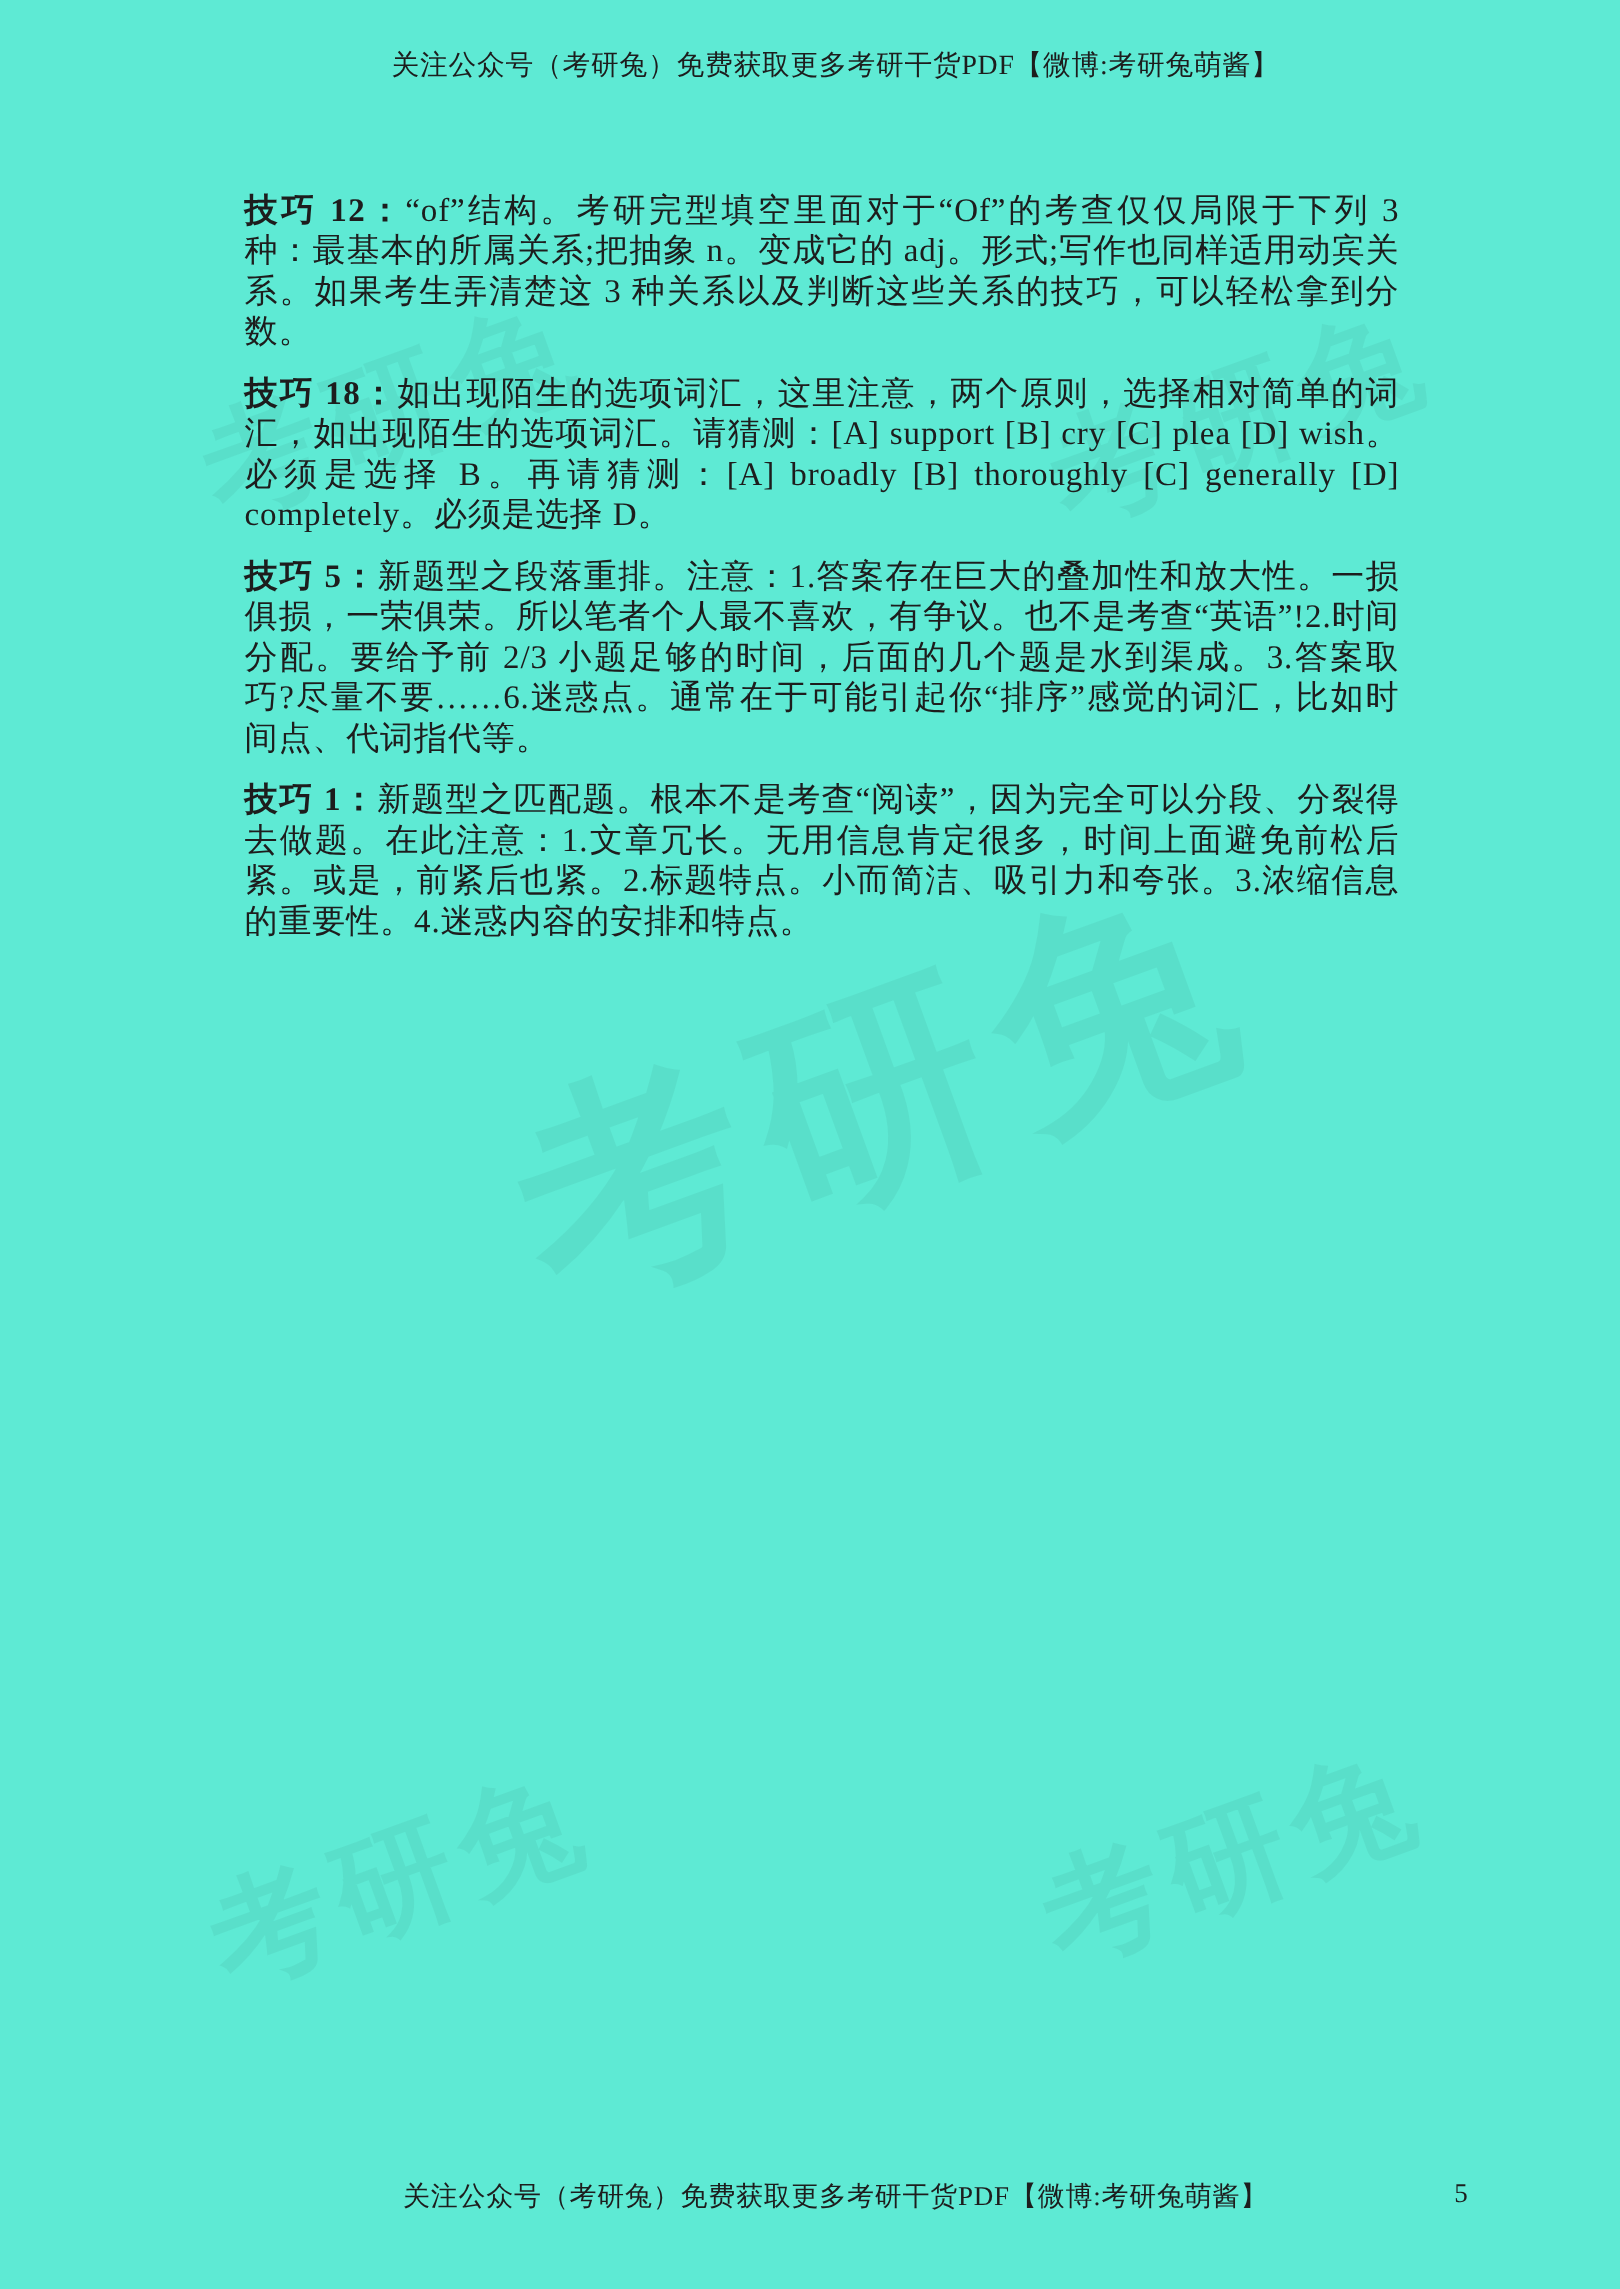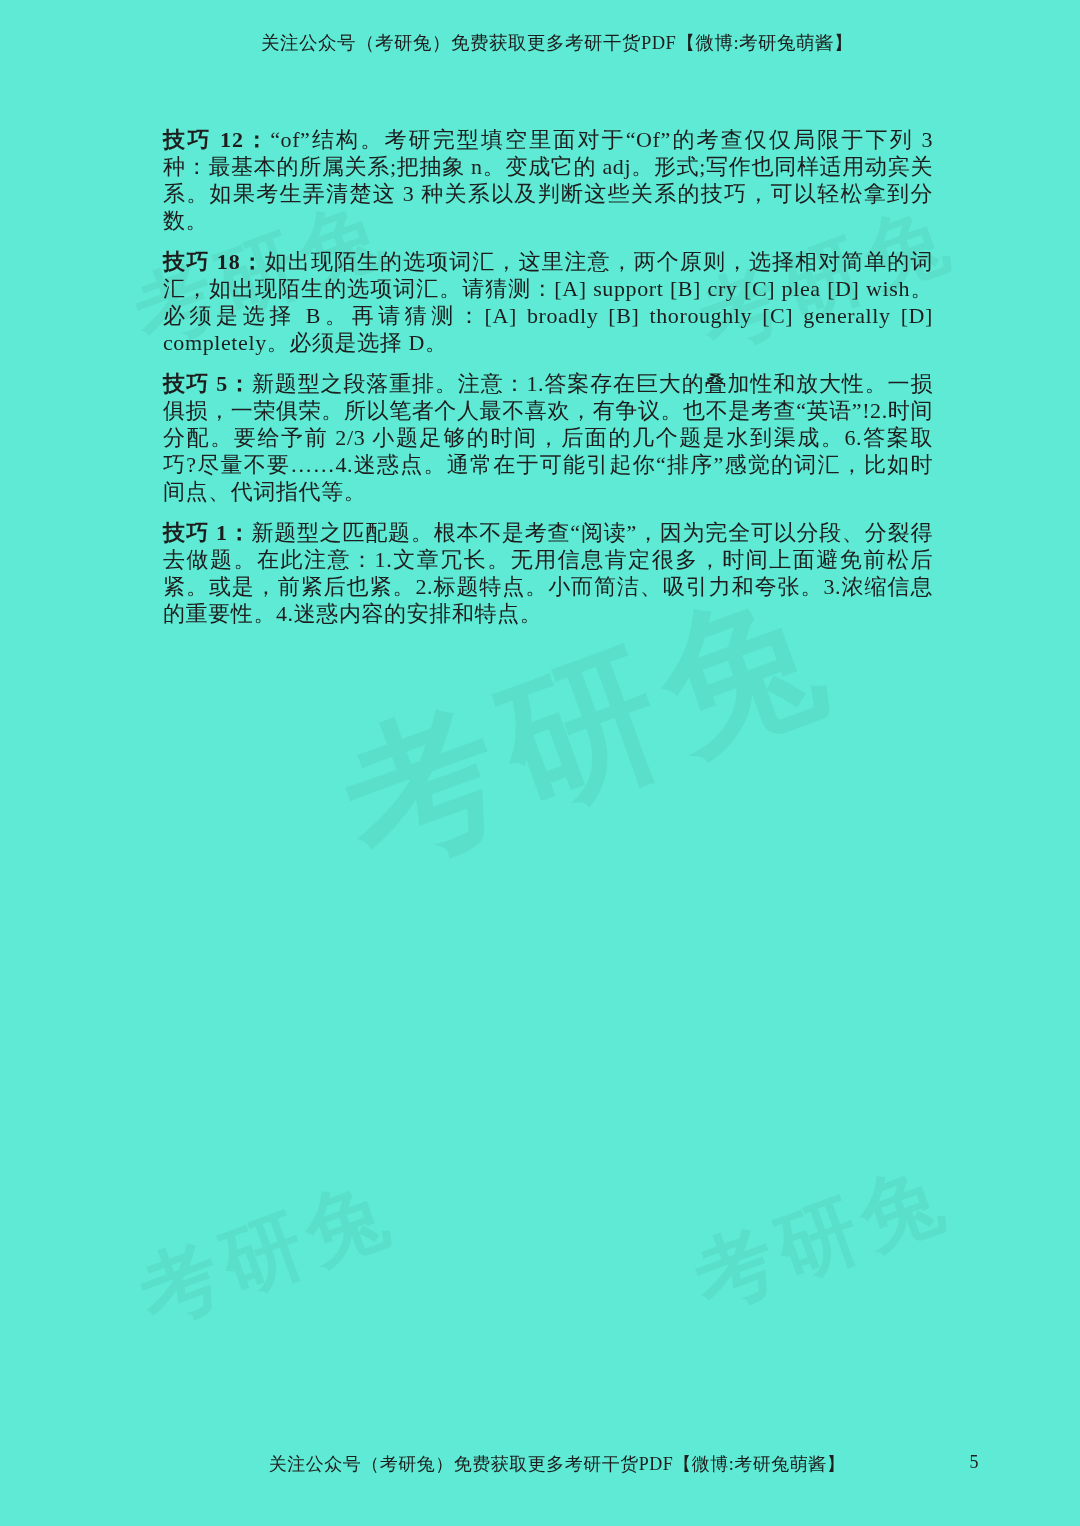--- a/index.html
+++ b/index.html
@@ -94,21 +94,21 @@
   <div class="watermark wm-bottom-left">考研兔</div>
   <div class="watermark wm-bottom-right">考研兔</div>
 
   <div class="doc-body">
 
     <p><span class="tip-label">技巧 12：</span><span>“of”结构。考研完型填空里面对于“Of”的考查仅仅局限于下列 3 种：最基本的所属关系;把抽象 n。变成它的 adj。形式;写作也同样适用动宾关系。如果考生弄清楚这 3 种关系以及判断这些关系的技巧，可以轻松拿到分数。</span></p>
 
 
     <p><span class="tip-label">技巧 18：</span><span>如出现陌生的选项词汇，这里注意，两个原则，选择相对简单的词汇，如出现陌生的选项词汇。请猜测：[A] support [B] cry [C] plea [D] wish。必须是选择 B。再请猜测：[A] broadly [B] thoroughly [C] generally [D] completely。必须是选择 D。</span></p>
 
-    <p><span class="tip-label">技巧 5：</span><span>新题型之段落重排。注意：1.答案存在巨大的叠加性和放大性。一损俱损，一荣俱荣。所以笔者个人最不喜欢，有争议。也不是考查“英语”!2.时间分配。要给予前 2/3 小题足够的时间，后面的几个题是水到渠成。6.答案取巧?尽量不要……4.迷惑点。通常在于可能引起你“排序”感觉的词汇，比如时间点、代词指代等。</span></p>
+    <p><span class="tip-label">技巧 5：</span><span>新题型之段落重排。注意：1.答案存在巨大的叠加性和放大性。一损俱损，一荣俱荣。所以笔者个人最不喜欢，有争议。也不是考查“英语”!2.时间分配。要给予前 2/3 小题足够的时间，后面的几个题是水到渠成。3.答案取巧?尽量不要……6.迷惑点。通常在于可能引起你“排序”感觉的词汇，比如时间点、代词指代等。</span></p>
 
     <p><span class="tip-label">技巧 1：</span><span>新题型之匹配题。根本不是考查“阅读”，因为完全可以分段、分裂得去做题。在此注意：1.文章冗长。无用信息肯定很多，时间上面避免前松后紧。或是，前紧后也紧。2.标题特点。小而简洁、吸引力和夸张。3.浓缩信息的重要性。4.迷惑内容的安排和特点。</span></p>
 
   </div>
 
   <div class="page-footer">
     <span>关注公众号（考研兔）免费获取更多考研干货PDF【微博:考研兔萌酱】</span>
     <span class="page-number">5</span>
   </div>
 

